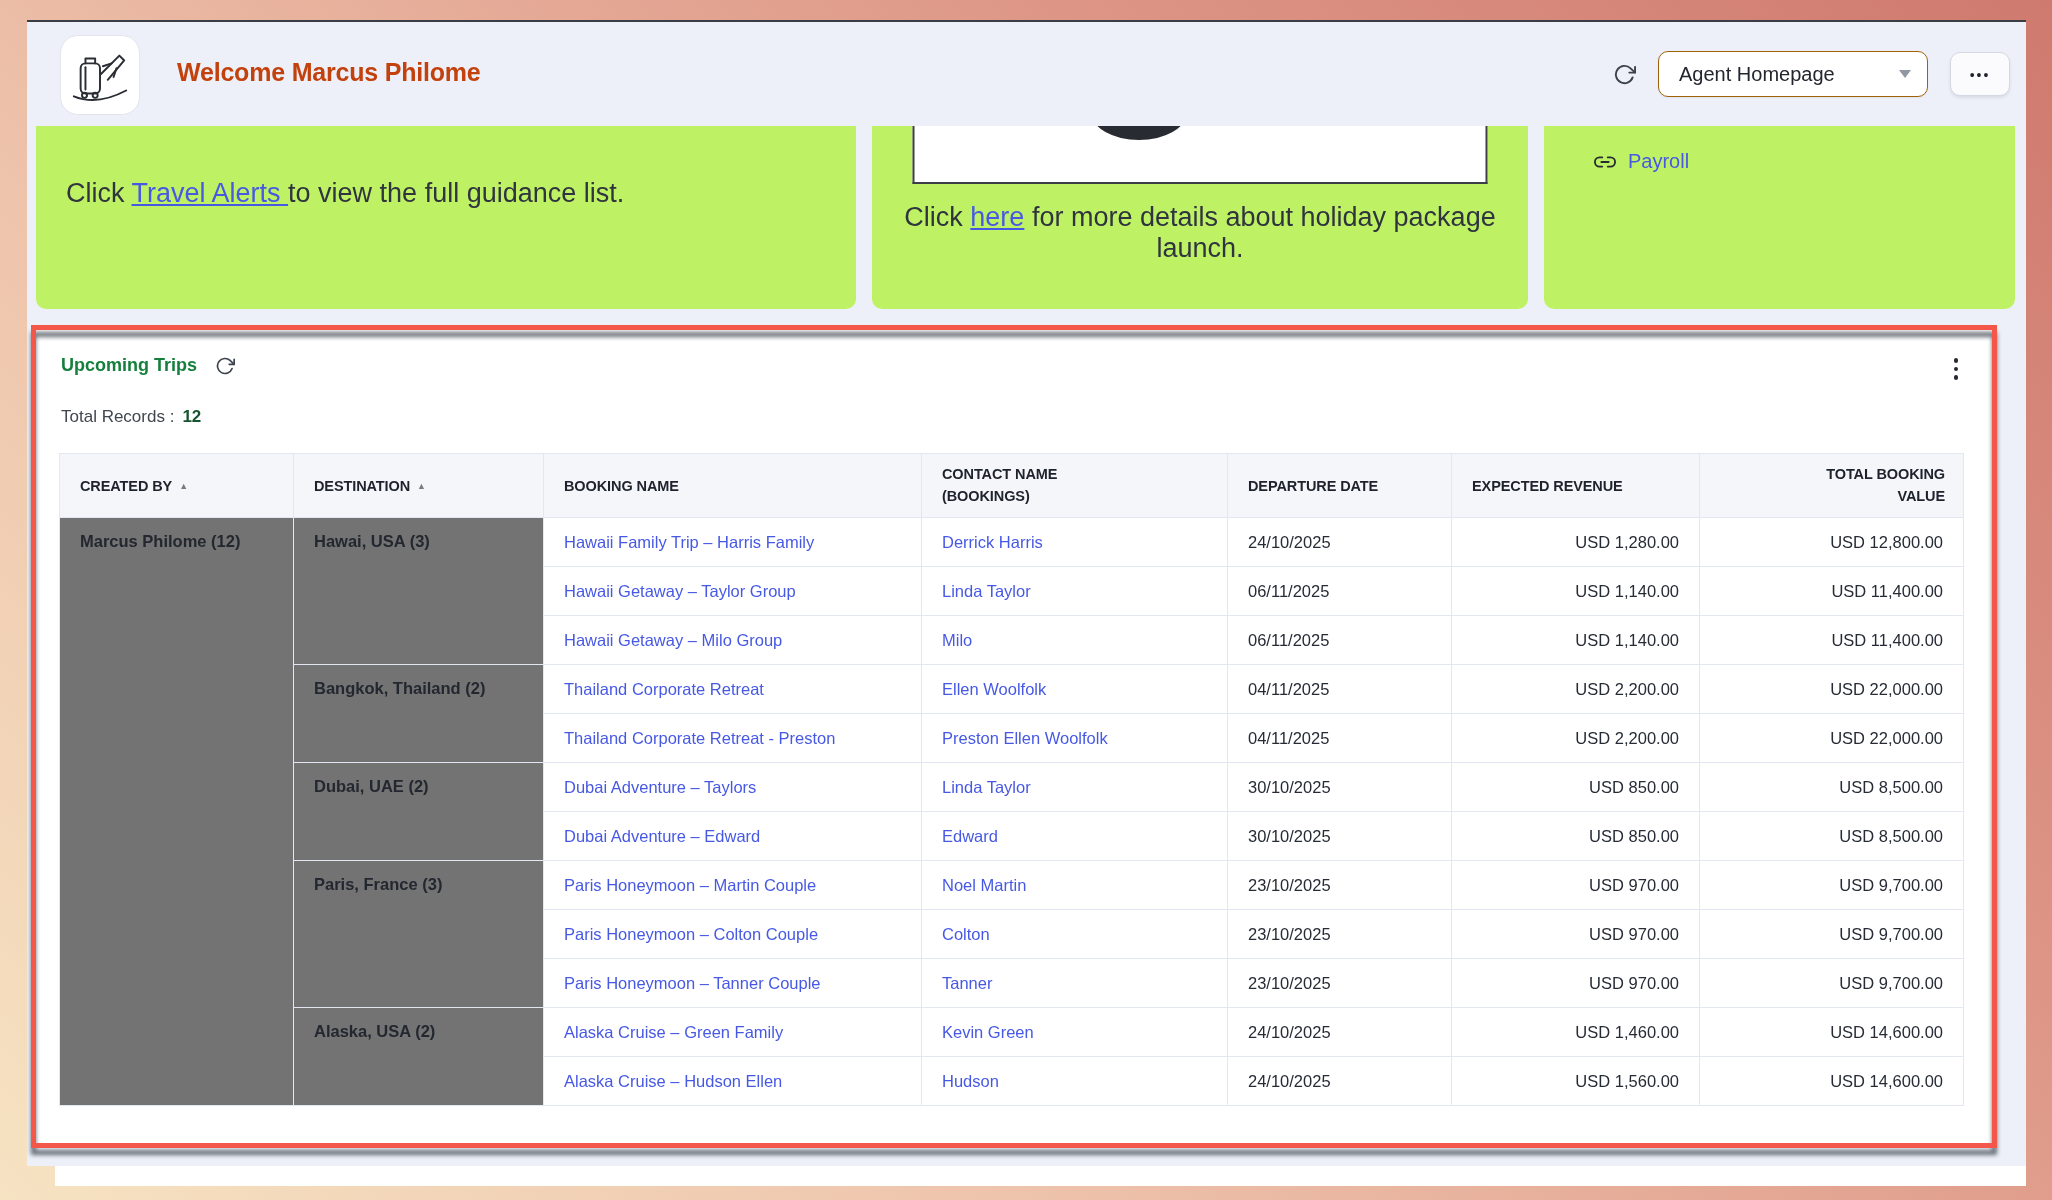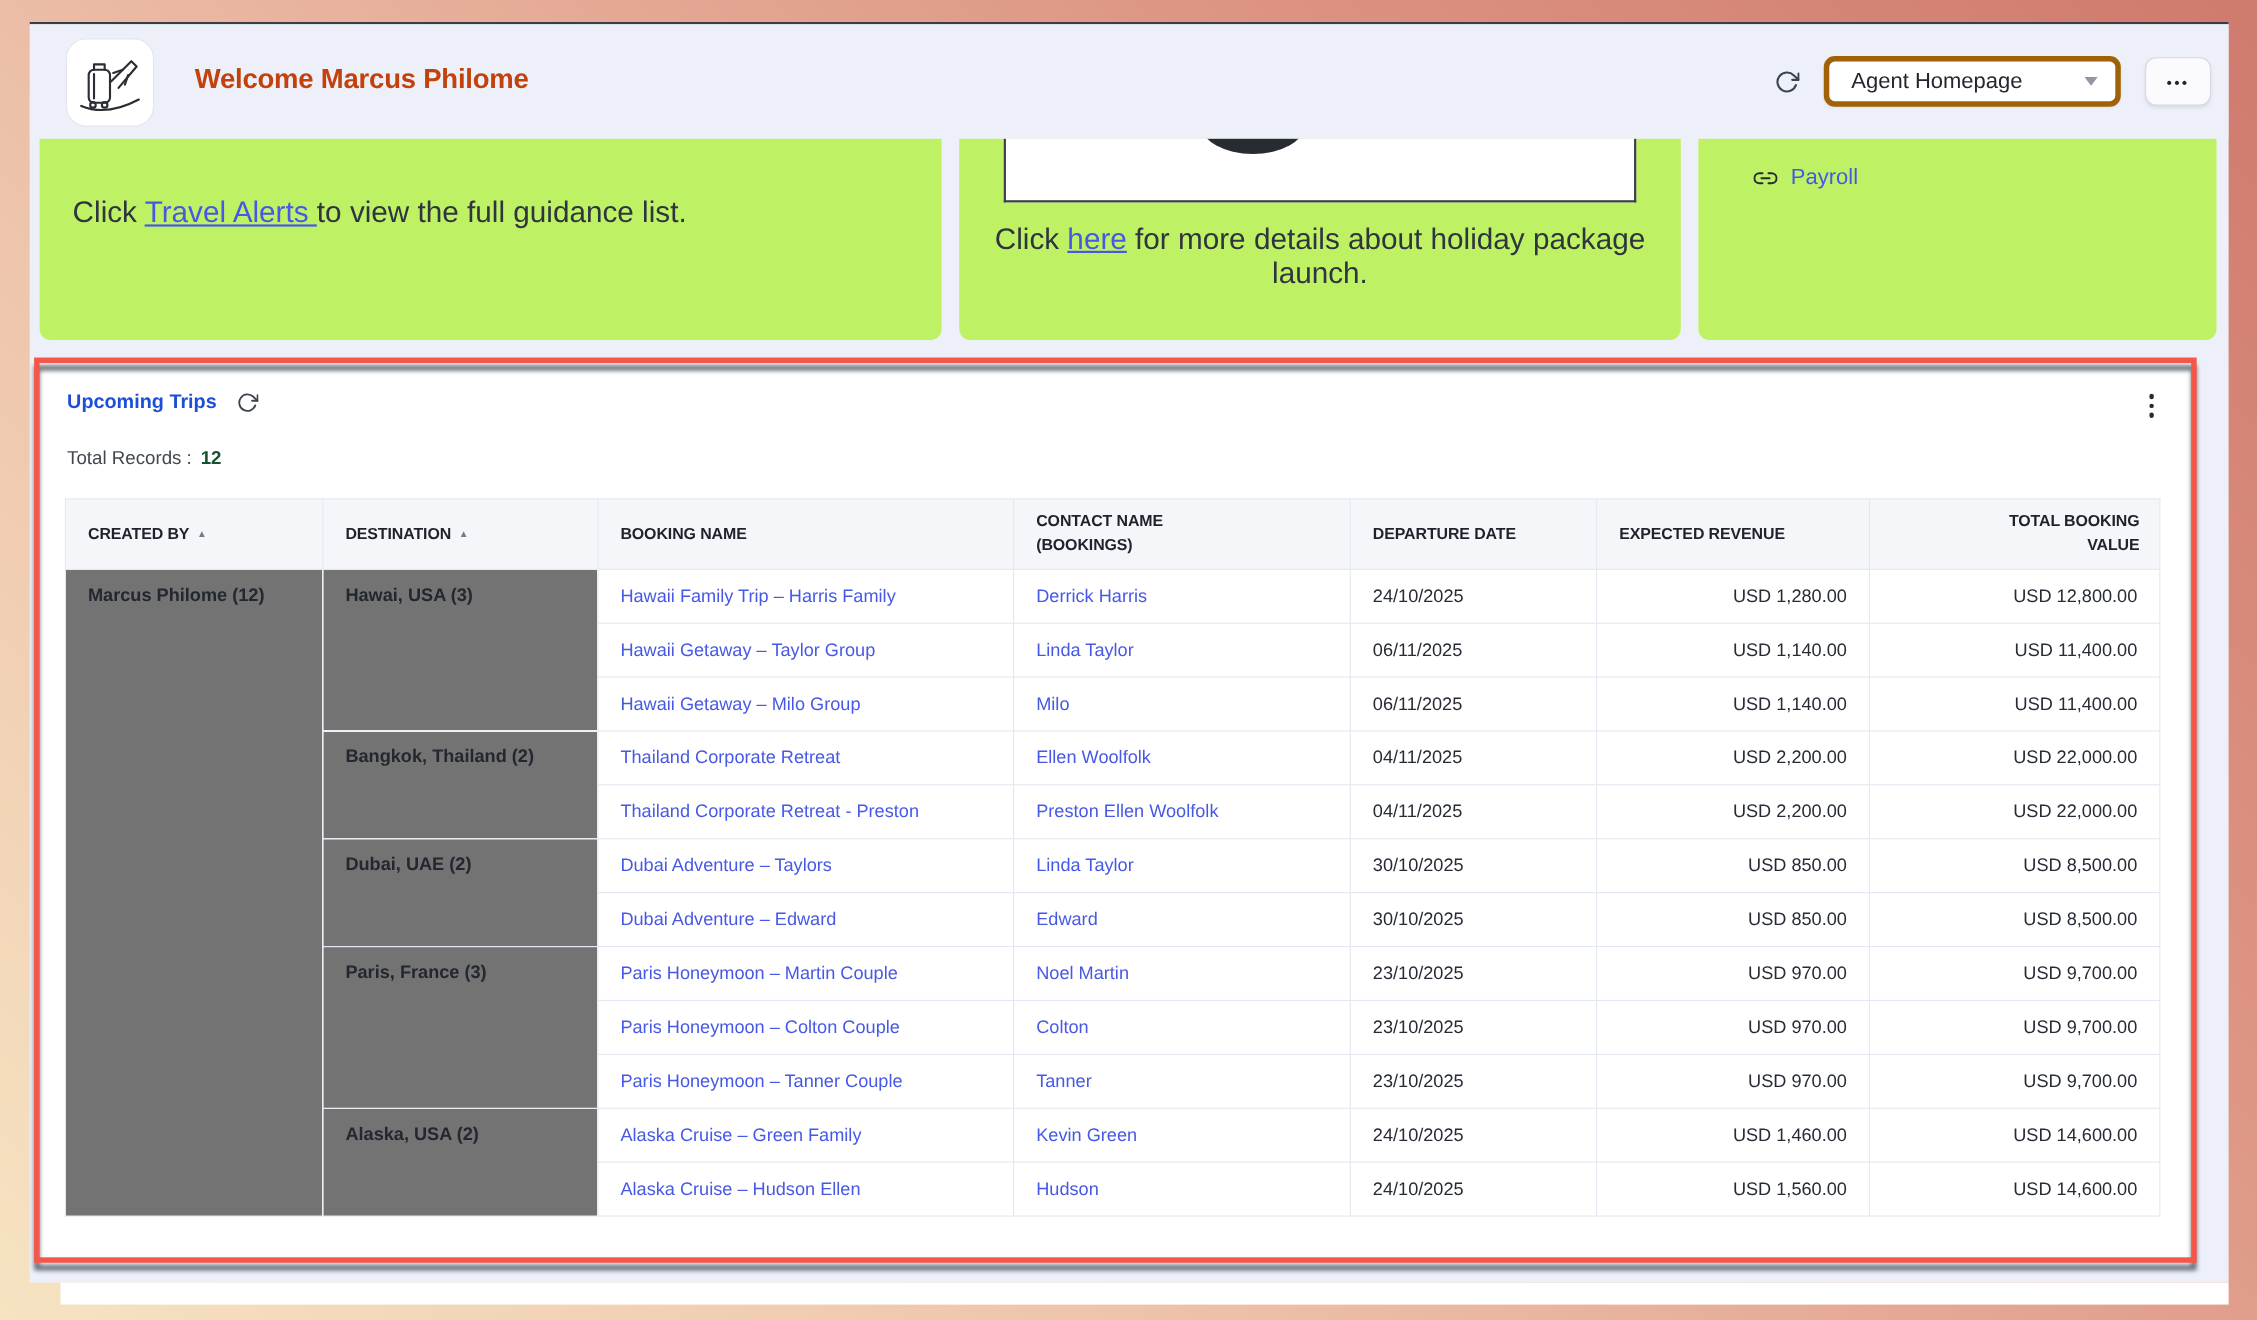--- a/index.html
+++ b/index.html
@@ -21,21 +21,21 @@
     display:flex; align-items:center;
   }
   .logo {
     position:absolute; left:33px; top:13px; width:80px; height:80px; background:#ffffff;
     border:1px solid #e2e5ef; border-radius:18px; display:flex; align-items:center; justify-content:center;
   }
   .hdr-title { position:absolute; left:150px; top:36px; font-size:25px; font-weight:700; color:#c2410c; letter-spacing:-0.2px; }
   .hdr-right { position:absolute; right:16px; top:0; height:104px; display:flex; align-items:center; gap:22px; }
   .icon-btn { background:none; border:none; cursor:pointer; display:flex; align-items:center; }
   .select-box {
-    width:270px; height:46px; background:#ffffff; border:5px solid #a16207; border-radius:10px;
+    width:270px; height:46px; background:#ffffff; border:1px solid #a16207; border-radius:10px;
     display:flex; align-items:center; justify-content:space-between; padding:0 16px 0 20px; cursor:pointer;
     box-shadow:0 1px 2px rgba(40,50,90,.06);
   }
   .select-box .lbl { font-size:20px; color:#23262e; }
   .caret-down { width:0; height:0; border-left:6px solid transparent; border-right:6px solid transparent; border-top:8px solid #9298a3; }
   .more-btn {
     width:60px; height:44px; background:#fbfbfd; border:1px solid #d5d9e3; border-radius:10px;
     font-size:14px; letter-spacing:2px; color:#1f232b; cursor:pointer;
     box-shadow:0 2px 3px rgba(40,50,90,.10); padding-top:2px;
   }
@@ -58,21 +58,21 @@
   .link-row .plain-link { font-size:20px; color:#4759e4; text-decoration:none; }
 
   
   .panel { position:absolute; left:4px; top:303px; width:1966px; height:823px; background:#ffffff; z-index:10; }
   .red-frame {
     position:absolute; left:4px; top:303px; width:1966px; height:823px;
     border:5px solid #f4564a; z-index:40; pointer-events:none;
     filter:drop-shadow(0 7px 2px rgba(90,96,106,.9));
   }
   .panel-head { position:absolute; top:30px; left:30px; display:flex; align-items:center; gap:18px; }
-  .panel-title { font-size:18px; font-weight:700; color:#1d4ed8; }
+  .panel-title { font-size:18px; font-weight:700; color:#15803d; }
   .kebab { position:absolute; top:28px; right:30px; width:22px; height:32px; display:flex; flex-direction:column; align-items:center; justify-content:center; gap:4px; cursor:pointer; background:none; border:none; }
   .kebab i { width:4.5px; height:4.5px; background:#262a33; border-radius:50%; }
   .total-row { position:absolute; top:82px; left:30px; font-size:17px; color:#41464f; }
   .total-row b { color:#14532d; margin-left:8px; }
 
   .table-wrap { position:absolute; top:128px; left:28px; }
   table { border-collapse:collapse; table-layout:fixed; width:1904px; }
   th,td { border:1px solid #e3e7f1; overflow:hidden; }
   thead th {
     height:64px; background:#f5f6fa; font-size:14.5px; font-weight:700; color:#1d222c;

